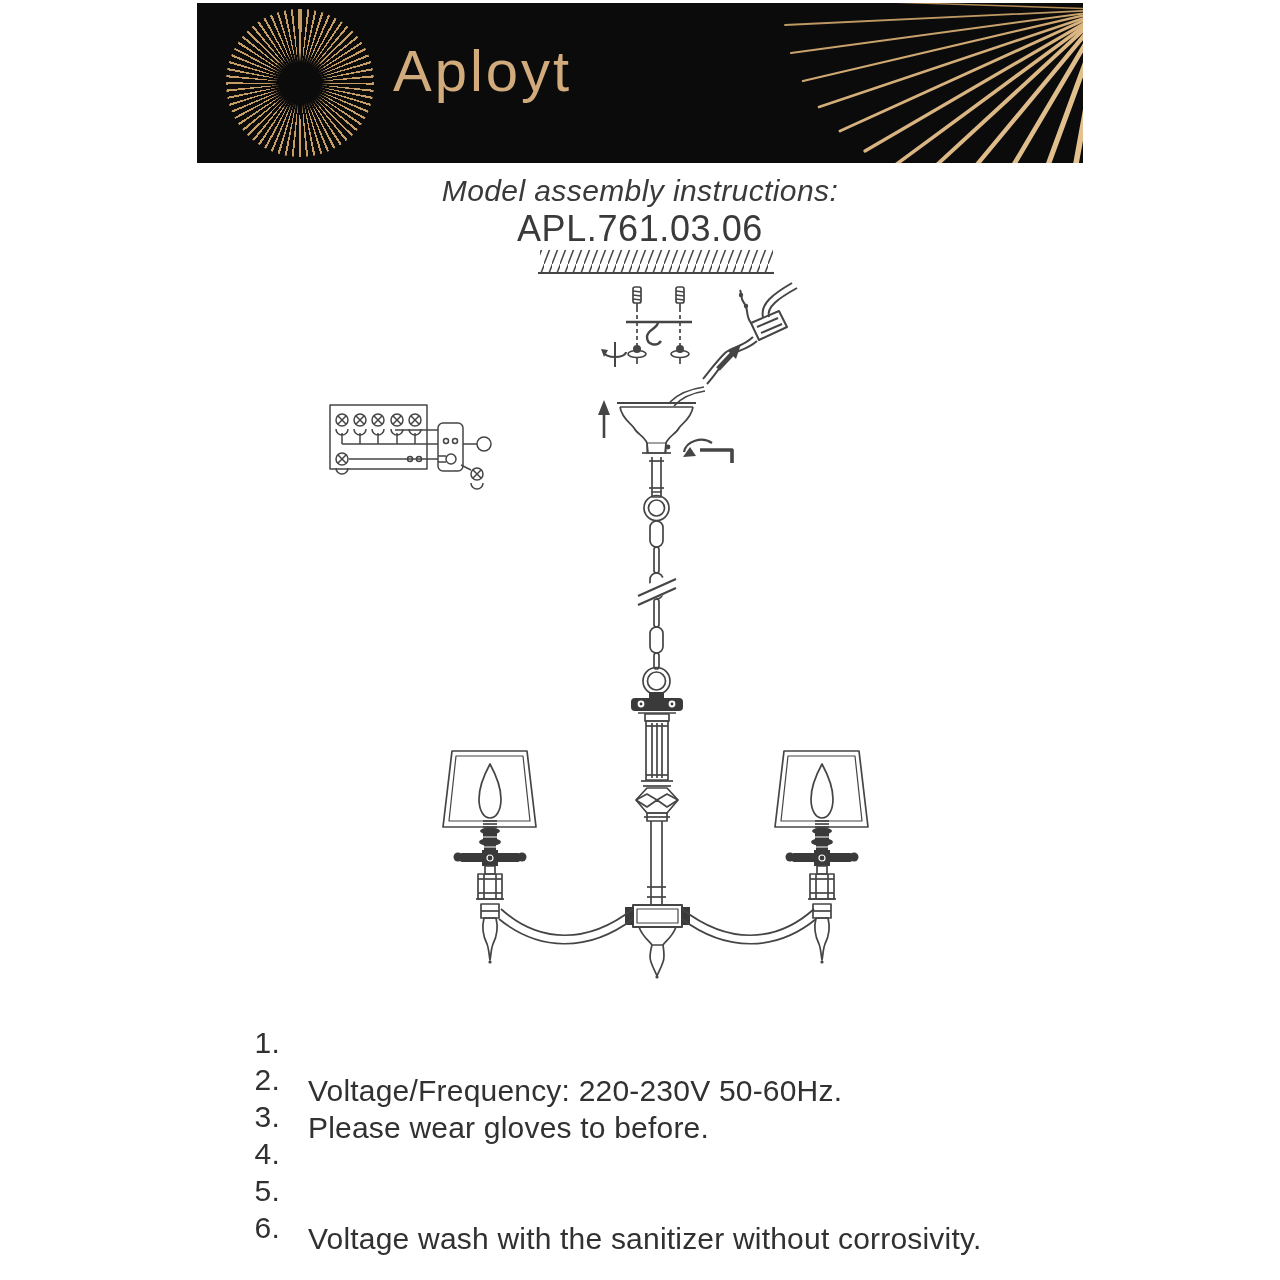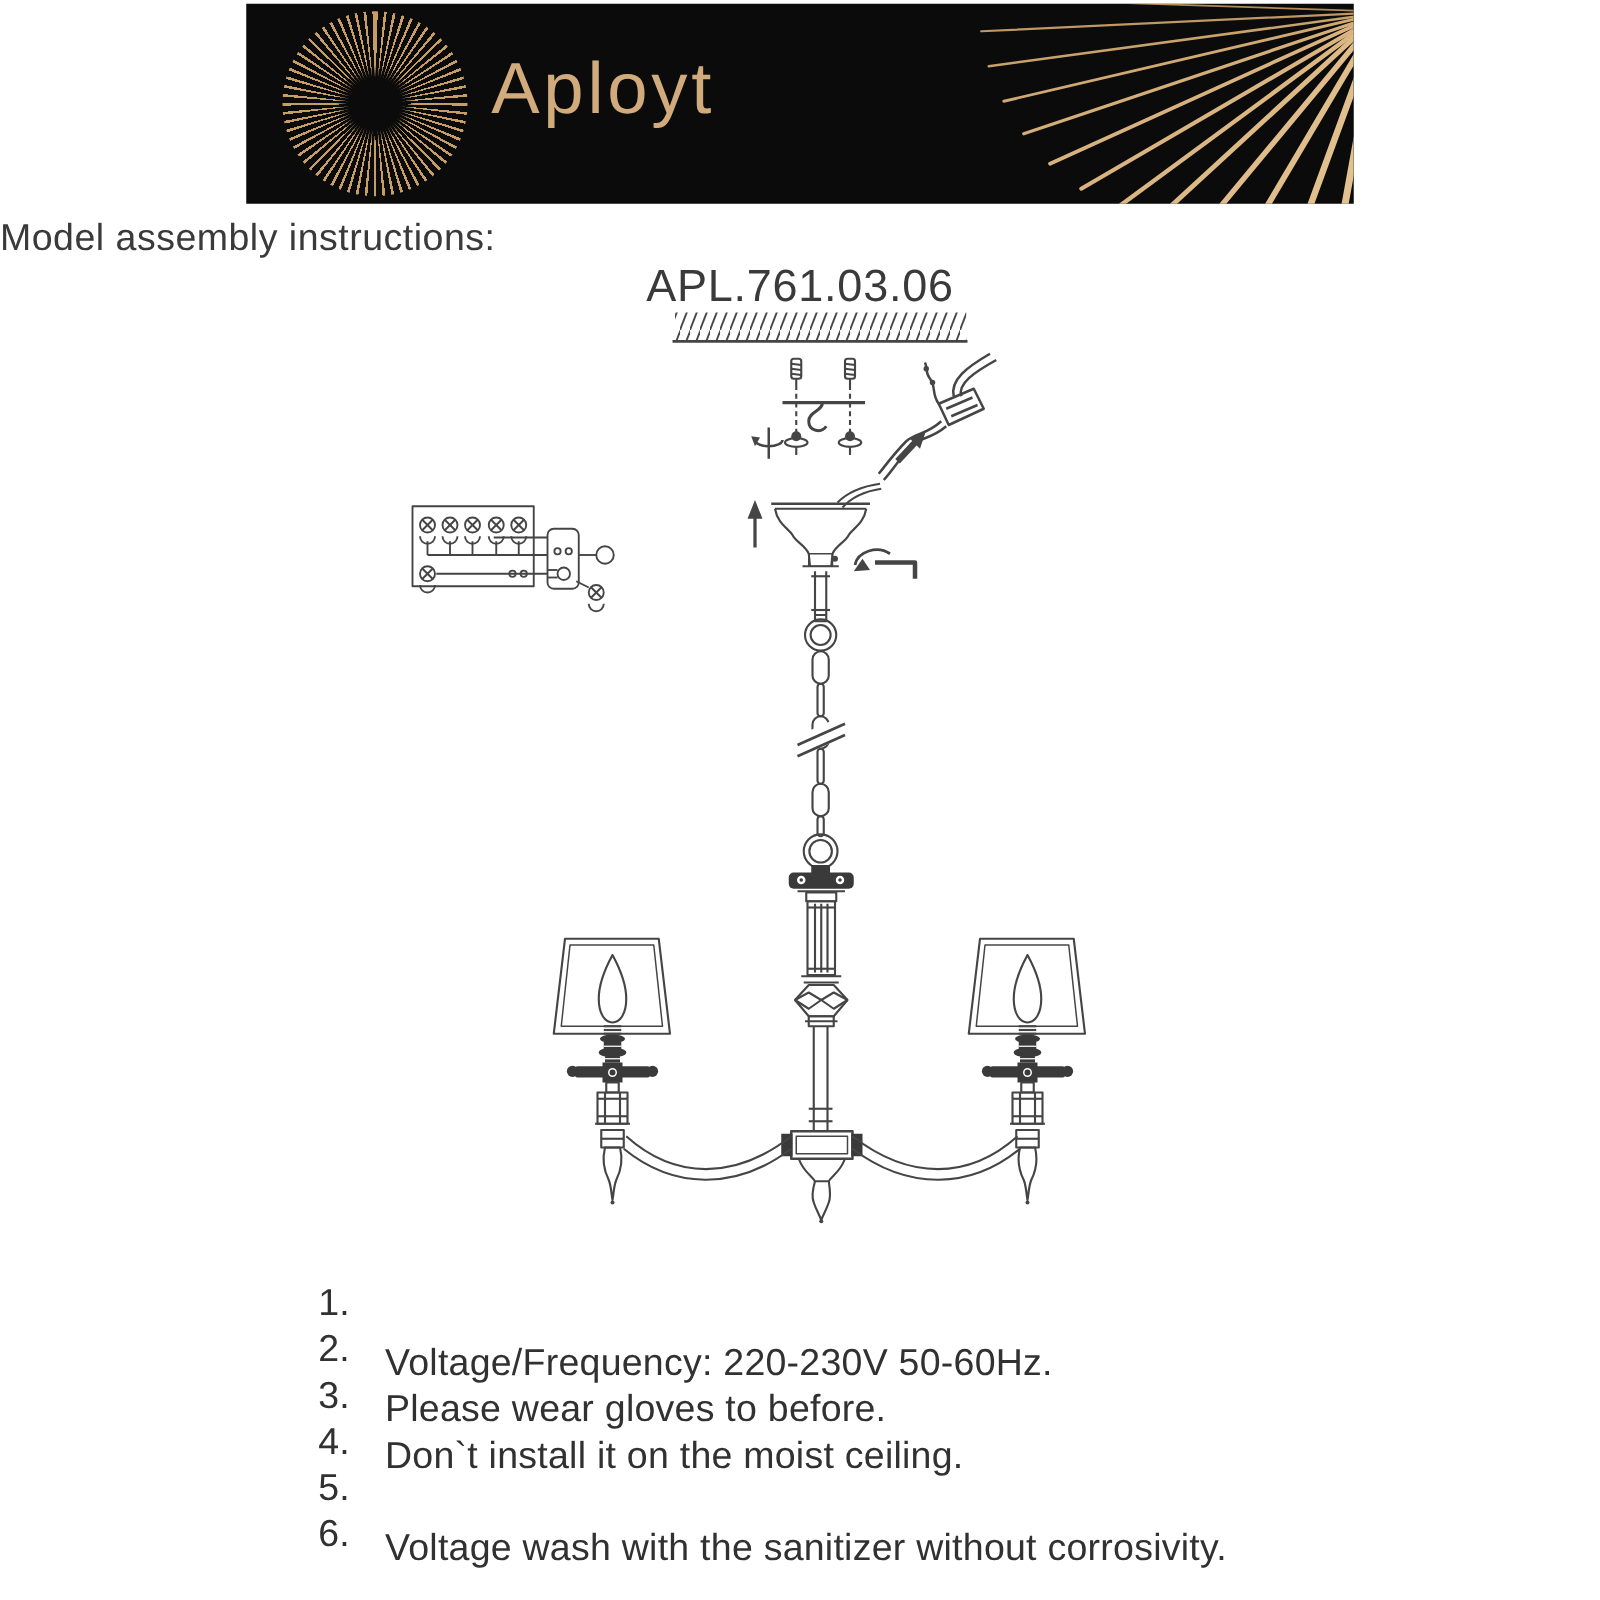--- a/index.html
+++ b/index.html
@@ -33,21 +33,21 @@
   }
   .brand-name{
     position:absolute;left:196px;top:34px;
     font-size:58px;font-weight:400;letter-spacing:3px;
     color:var(--accent-gold);
   }
   .rays{position:absolute;right:0;top:0;}
   
   .title{
     position:absolute;left:0;top:174px;width:100%;
-    text-align:left;font-size:30px;letter-spacing:0.4px;color:#3a3a3a;
+    text-align:center;font-size:30px;letter-spacing:0.4px;color:#3a3a3a;font-style:italic;
   }
   .model{
     position:absolute;left:0;top:208px;width:100%;
     text-align:center;font-size:36px;letter-spacing:0.6px;color:#3a3a3a;
   }
   
   .diagram{position:absolute;left:0;top:0;}
   
   .instructions{
     position:absolute;left:208px;top:1024px;width:900px;
@@ -314,21 +314,20 @@
   <li>
     <span class="num">1.</span>
     <span class="txt">Voltage/Frequency: 220-230V 50-60Hz.</span>
   </li>
   <li>
     <span class="num">2.</span>
     <span class="txt">Please wear gloves to before.</span>
   </li>
   <li>
     <span class="num">3.</span>
-    <span class="txt">Don`t install it on the moist ceiling.</span>
   </li>
   <li>
     <span class="num">4.</span>
   </li>
   <li>
     <span class="num">5.</span>
     <span class="txt">Voltage wash with the sanitizer without corrosivity.</span>
   </li>
   <li>
     <span class="num">6.</span>

